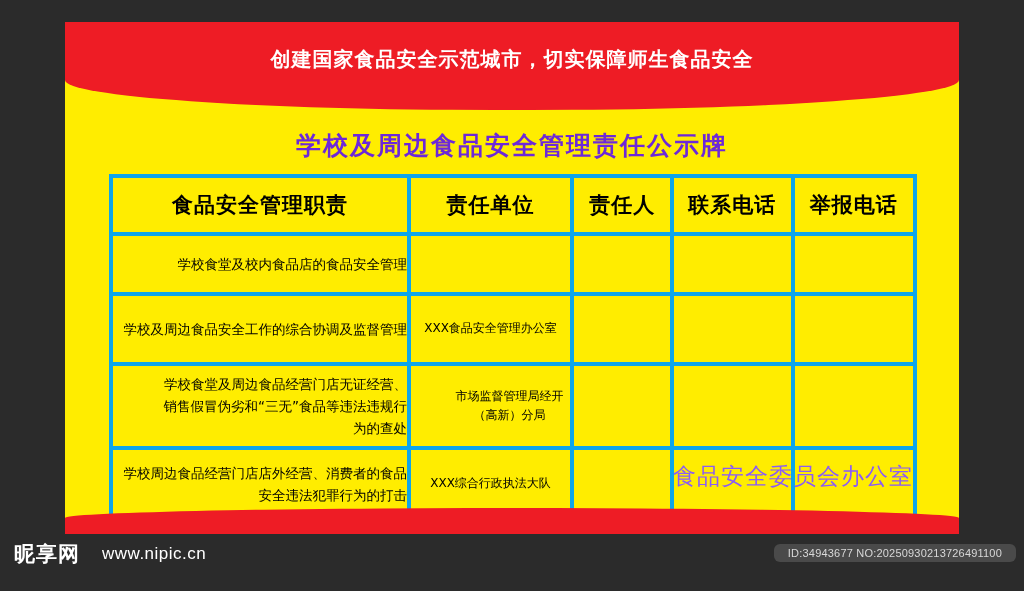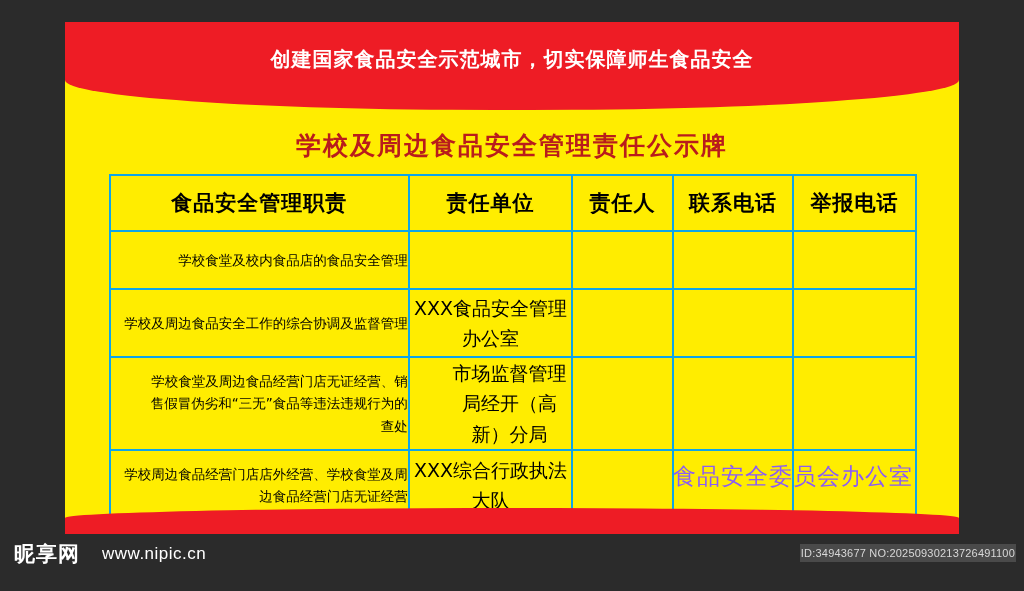--- a/index.html
+++ b/index.html
@@ -64,40 +64,40 @@
     border-radius: 52% 52% 0 0 / 40% 40% 0 0;
   }
 
   
   .poster-title {
     position: absolute;
     top: 107px;
     left: 0;
     width: 894px;
     text-align: center;
-    color: #b91c1c;
+    color: #6d28d9;
     font-size: 25px;
     font-weight: bold;
     letter-spacing: 2px;
     font-family: "DejaVu Sans", "Liberation Sans", sans-serif;
   }
 
   
   table.resp-table {
     position: absolute;
     left: 44px;
     top: 152px;
     width: 808px;
     border-collapse: collapse;
     table-layout: fixed;
     background: transparent;
   }
   table.resp-table th,
   table.resp-table td {
-    border: 2px solid #0ea5e9;
+    border: 4px solid #0ea5e9;
     padding: 0;
     vertical-align: middle;
     font-family: "DejaVu Sans", "Liberation Sans", sans-serif;
   }
   table.resp-table thead th {
     height: 54px;
     text-align: center;
     font-size: 21px;
     font-weight: bold;
     color: #000;
@@ -110,21 +110,21 @@
   .col-report { width: 120px; }
 
   td.duty-cell {
     font-size: 13.5px;
     color: #000;
     line-height: 1.65;
     padding: 8px 10px 8px 12px;
     text-align: right;
   }
   td.unit-cell {
-    font-size: 19px;
+    font-size: 12px;
     color: #000;
     line-height: 1.6;
     text-align: center;
     padding: 6px 4px;
   }
   td.blank-cell { }
 
   tr.r1 td { height: 56px; }
   tr.r2 td { height: 66px; }
   tr.r3 td { height: 80px; padding-left: 38px; }
@@ -171,23 +171,24 @@
     font-family: "Liberation Sans", sans-serif;
     letter-spacing: 0.5px;
   }
   .wm-id {
     position: absolute;
     right: 8px;
     top: 10px;
     background: #4a4a4a;
     color: #d8d8d8;
     font-size: 11px;
-    padding: 3px 1px;
+    padding: 3px 14px;
     font-family: "Liberation Sans", sans-serif;
     letter-spacing: 0.2px;
+    border-radius: 6px;
   }
 </style>
 </head>
 <body>
 
 <div id="poster">
 
   <div class="banner"></div>
   <div class="banner-text">创建国家食品安全示范城市，切实保障师生食品安全</div>
 
@@ -226,21 +227,21 @@
         <td class="blank-cell"></td>
       </tr>
       <tr class="r3">
         <td class="duty-cell">学校食堂及周边食品经营门店无证经营、销售假冒伪劣和“三无”食品等违法违规行为的查处</td>
         <td class="unit-cell">市场监督管理局经开（高新）分局</td>
         <td class="blank-cell"></td>
         <td class="blank-cell"></td>
         <td class="blank-cell"></td>
       </tr>
       <tr class="r4">
-        <td class="duty-cell">学校周边食品经营门店店外经营、学校食堂及周边食品经营门店无证经营</td>
+        <td class="duty-cell">学校周边食品经营门店店外经营、消费者的食品安全违法犯罪行为的打击</td>
         <td class="unit-cell">XXX综合行政执法大队</td>
         <td class="blank-cell"></td>
         <td class="blank-cell"></td>
         <td class="blank-cell"></td>
       </tr>
       <tr class="r5">
         <td class="duty-cell">侵害师生、消费者的食品安全违法犯罪行为的打击</td>
         <td class="unit-cell">XXX派出所</td>
         <td class="blank-cell"></td>
         <td class="blank-cell"></td>

